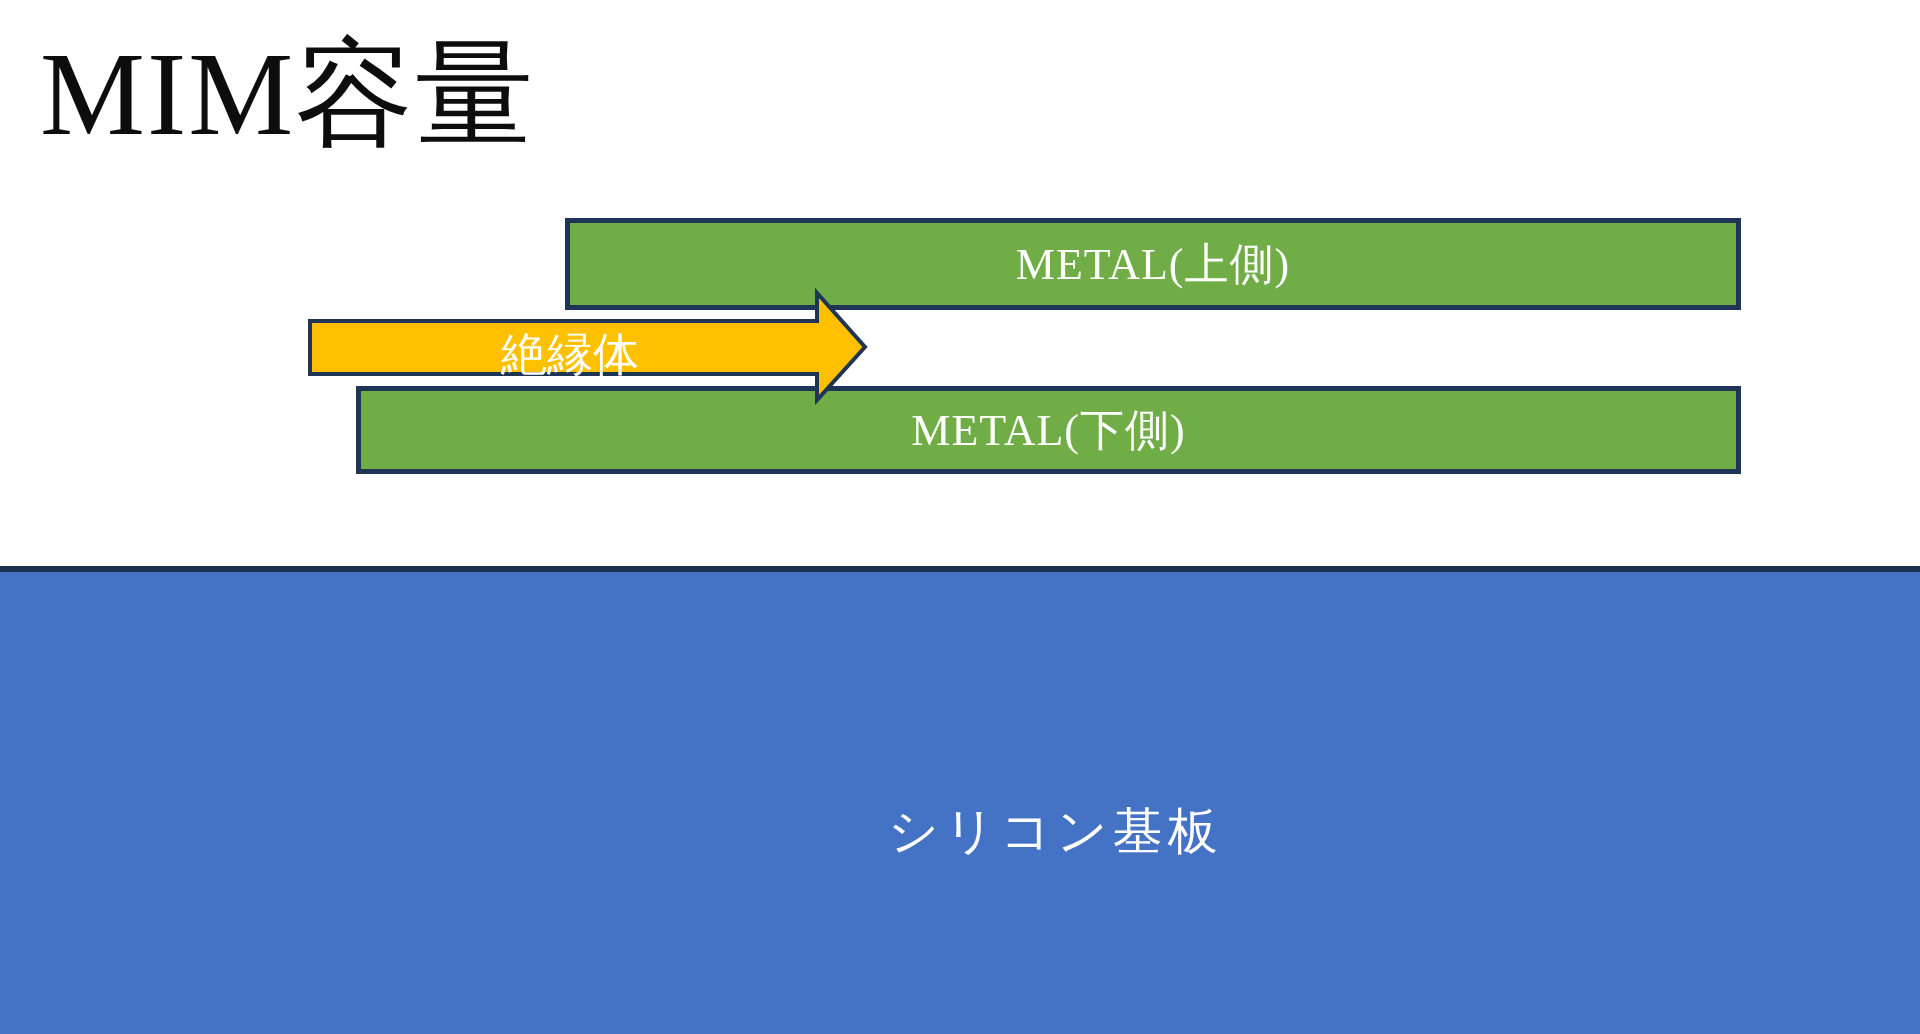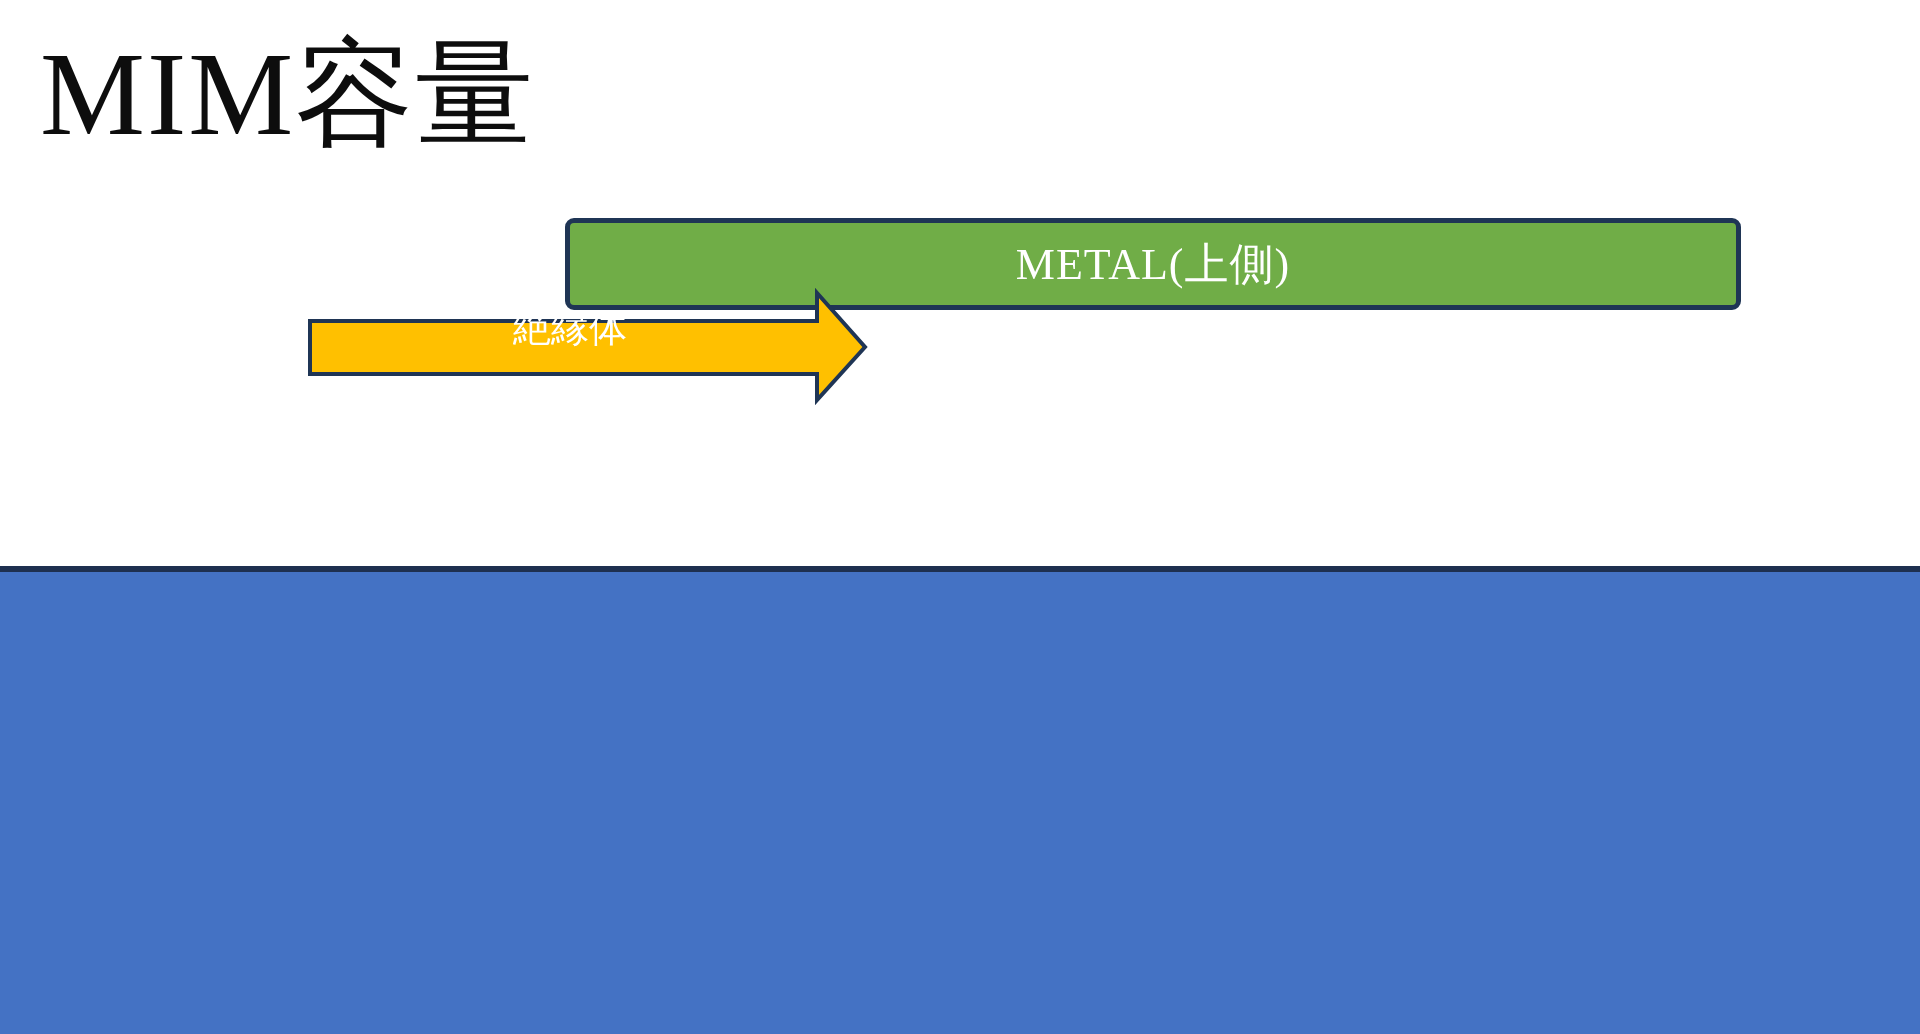--- a/index.html
+++ b/index.html
@@ -30,46 +30,46 @@
   .bar {
     position: absolute;
     box-sizing: border-box;
     background: #70AD47;
     border: 5px solid #1F3555;
     display: flex;
     align-items: center;
     justify-content: center;
     z-index: 2;
   }
-  .bar-top    { left: 565px; top: 218px; width: 1176px; height: 92px; border-radius: 9px; }
+  .bar-top    { left: 565px; top: 218px; width: 1176px; height: 92px; }
   .bar-bottom { left: 356px; top: 386px; width: 1385px; height: 88px; }
   .bar-label {
     color: #ffffff;
     font-size: 44px;
     font-weight: 300;
     letter-spacing: 1px;
     white-space: nowrap;
   }
   .arrow-svg {
     position: absolute;
     left: 0;
     top: 0;
     width: 1920px;
     height: 1034px;
     z-index: 5;
     pointer-events: none;
   }
   .arrow-label {
     position: absolute;
     left: 420px;
-    top: 303px;
+    top: 324px;
     width: 300px;
     text-align: center;
     color: #ffffff;
-    font-size: 38px;
+    font-size: 46px;
     font-weight: 300;
     z-index: 6;
     white-space: nowrap;
   }
   .substrate {
     position: absolute;
     left: 0;
     top: 566px;
     width: 1920px;
     height: 468px;
@@ -94,23 +94,27 @@
 <body>
 
 <div class="slide">
 
   <h1 class="title">MIM容量</h1>
 
   <div class="bar bar-top">
     <span class="bar-label">METAL(上側)</span>
   </div>
 
+  <div class="bar bar-bottom">
+    <span class="bar-label">METAL(下側)</span>
+  </div>
 
   <svg class="arrow-svg" viewBox="0 0 1920 1034" xmlns="http://www.w3.org/2000/svg">
     <polygon points="310,321 817,321 817,293 865,347 817,400 817,374 310,374" fill="#FFC000" stroke="#1F3555" stroke-width="4" stroke-linejoin="miter"></polygon>
   </svg>
 
   <div class="arrow-label">絶縁体</div>
 
   <div class="substrate"></div>
 
+  <div class="substrate-label">シリコン基板</div>
 
 </div>
 
 </body></html>

